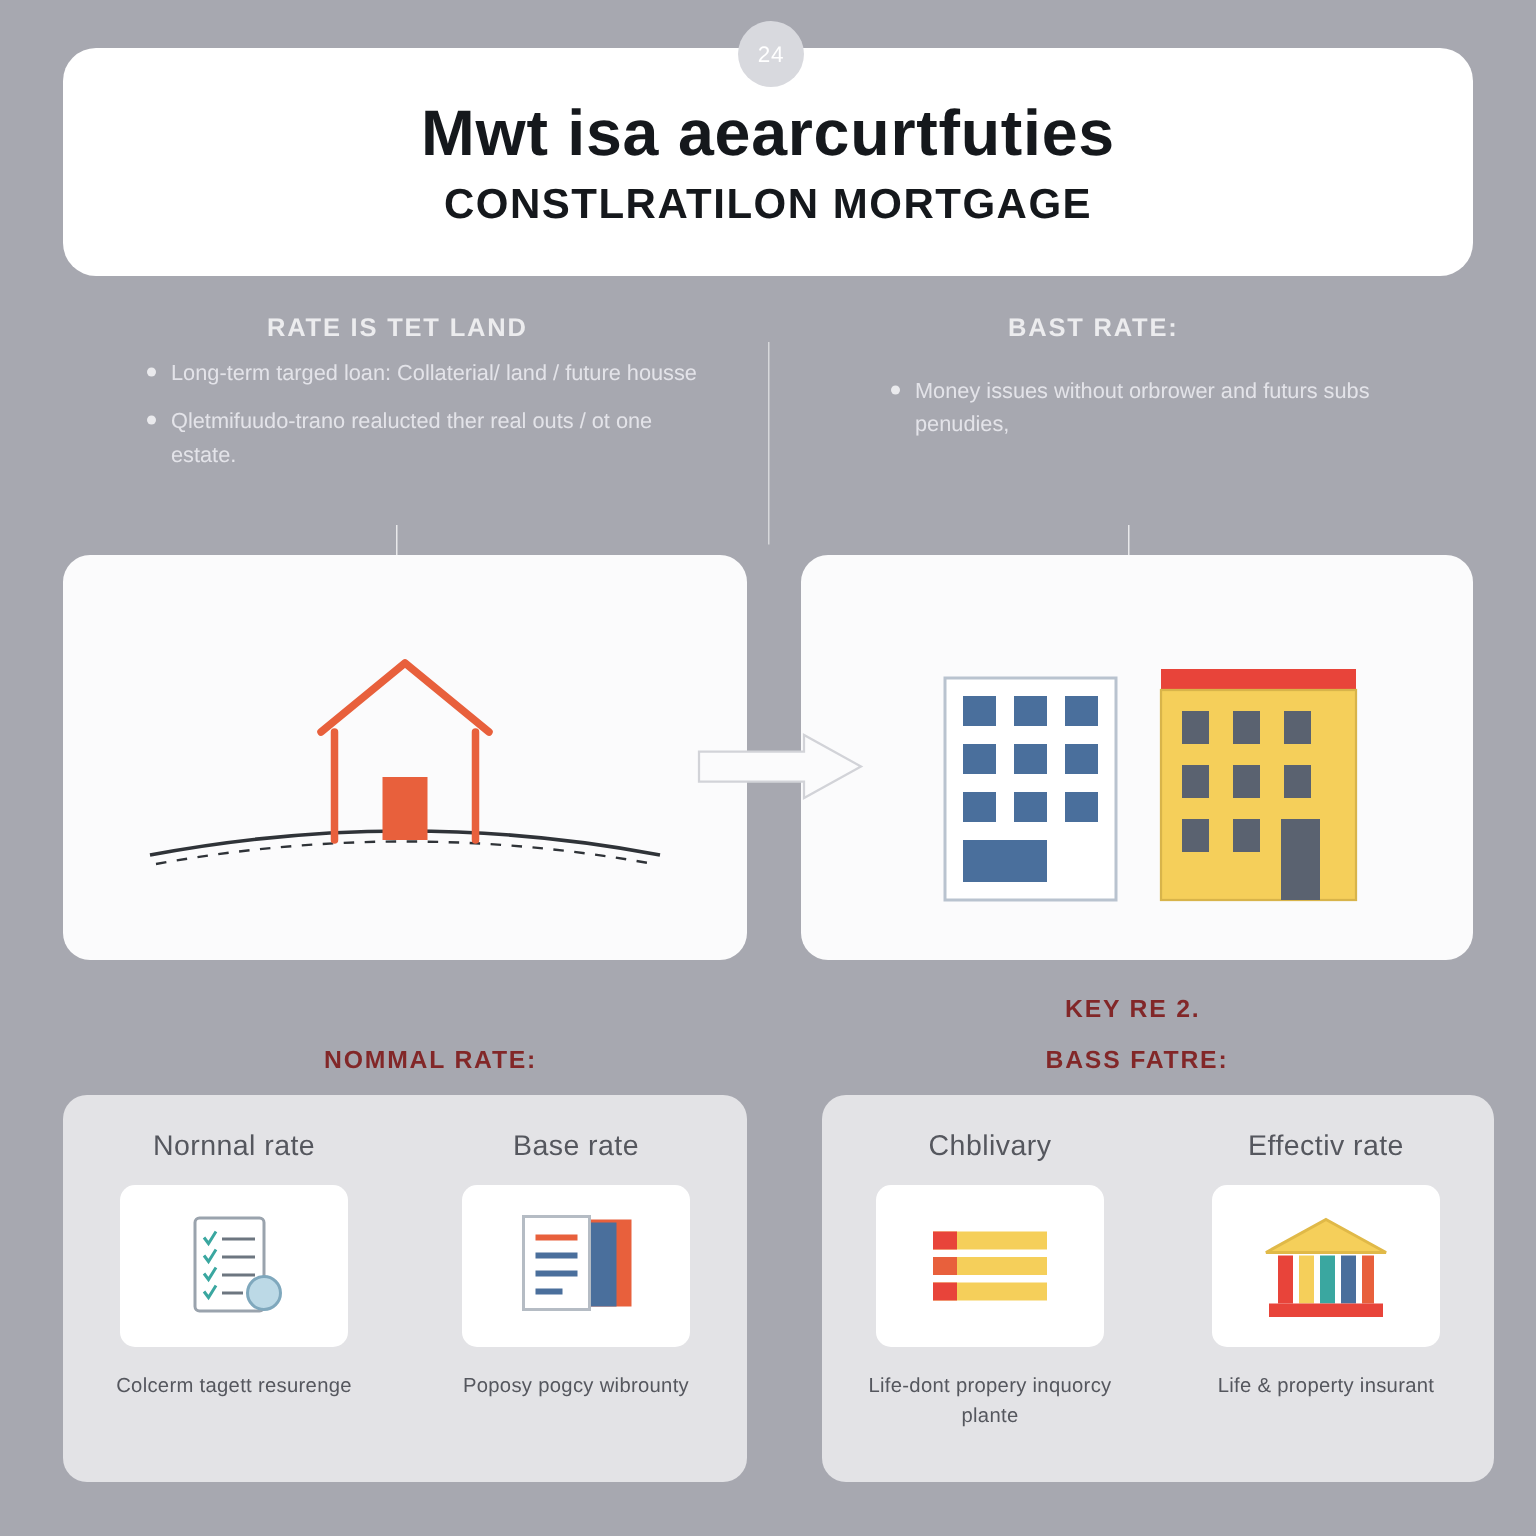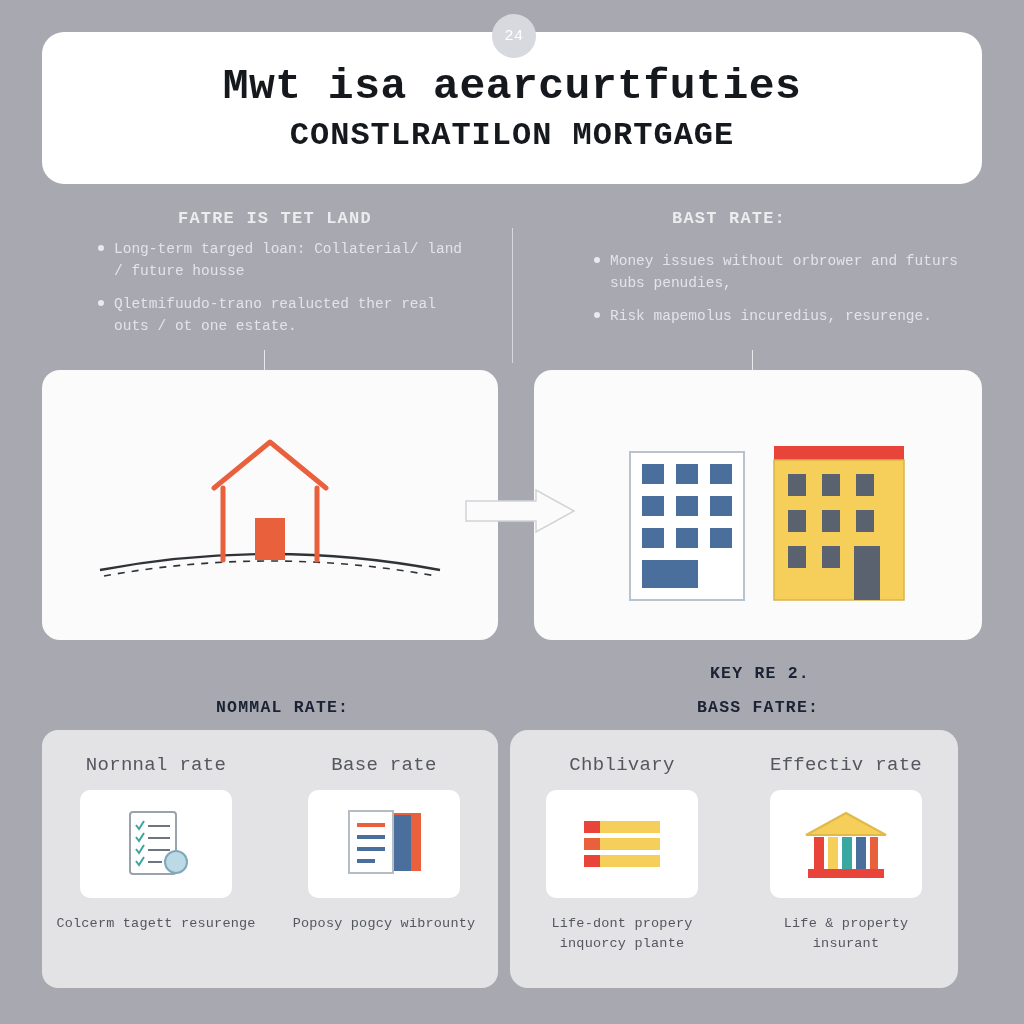--- a/index.html
+++ b/index.html
@@ -6,21 +6,20 @@
   html, body {
     width: 1024px; height: 1024px;
     font-family: "Liberation Sans", sans-serif;
     background: #a7a8b0;
     overflow: hidden;
   }
   .canvas {
     position: relative;
     width: 1024px; height: 1024px;
     background: #a7a8b0;
-    font-family: Liberation Mono, monospace;
   }
 
   
   .badge {
     position: absolute;
     left: 492px; top: 14px;
     width: 44px; height: 44px;
     border-radius: 50%;
     background: #d8d9de;
     display: flex; align-items: center; justify-content: center;
@@ -42,21 +41,21 @@
     gap: 6px;
   }
   .title-line1 {
     font-size: 43px;
     font-weight: bold;
     color: #15181c;
     letter-spacing: .5px;
     text-align: center;
   }
   .title-line2 {
-    font-size: 32px;
+    font-size: 28px;
     font-weight: bold;
     color: #15181c;
     letter-spacing: 1px;
     text-align: center;
   }
 
   
   .col-head {
     position: absolute;
     font-size: 17px;
@@ -122,37 +121,37 @@
     left: 462px; top: 487px;
     width: 116px; height: 48px;
     z-index: 4;
   }
 
   
   .sub-head {
     position: absolute;
     font-size: 16.5px;
     font-weight: bold;
-    color: #0f172a;
+    color: #7f1d1d;
     letter-spacing: 1.2px;
   }
   .sub-a { left: 216px; top: 698px; }
   .sub-b { left: 710px; top: 664px; }
   .sub-c { left: 697px; top: 698px; }
 
   
   .panel {
     position: absolute;
     top: 730px; height: 258px;
     background: #e3e3e6;
     border-radius: 16px;
     display: flex;
   }
   .panel.left  { left: 42px;  width: 456px; }
-  .panel.right { left: 510px; width: 448px; border-radius: 18px; }
+  .panel.right { left: 548px; width: 448px; }
   .cell {
     flex: 1;
     padding: 24px 14px 0 14px;
     display: flex; flex-direction: column;
     align-items: center;
   }
   .cell-title {
     font-size: 19px;
     color: #55575e;
     text-align: center;
@@ -179,30 +178,29 @@
 
 <div class="canvas">
 
   <div class="badge">24</div>
 
   <div class="title-card">
     <div class="title-line1">Mwt isa aearcurtfuties</div>
     <div class="title-line2">CONSTLRATILON MORTGAGE</div>
   </div>
 
-  <div class="col-head head-left blur">FATRE IS TET LAND</div>
+  <div class="col-head head-left blur">RATE IS TET LAND</div>
   <div class="col-head head-right blur">BAST RATE:</div>
 
   <ul class="bullets bul-left blur">
     <li>Long-term targed loan: Collaterial/ land / future housse</li>
     <li>Qletmifuudo-trano realucted ther real outs / ot one estate.</li>
   </ul>
   <ul class="bullets bul-right blur">
     <li>Money issues without orbrower and futurs subs penudies,</li>
-    <li>Risk mapemolus incuredius, resurenge.</li>
   </ul>
 
   <div class="v-divider"></div>
   <div class="tick tick-l"></div>
   <div class="tick tick-r"></div>
 
   <div class="img-card left">
     <svg width="456" height="270" viewBox="0 0 456 270">
       <path d="M58 200 Q228 168 398 200" fill="none" stroke="#2f3338" stroke-width="2.4"></path>
       <path d="M62 206 Q228 176 394 206" fill="none" stroke="#2f3338" stroke-width="1.6" stroke-dasharray="7 7"></path>

